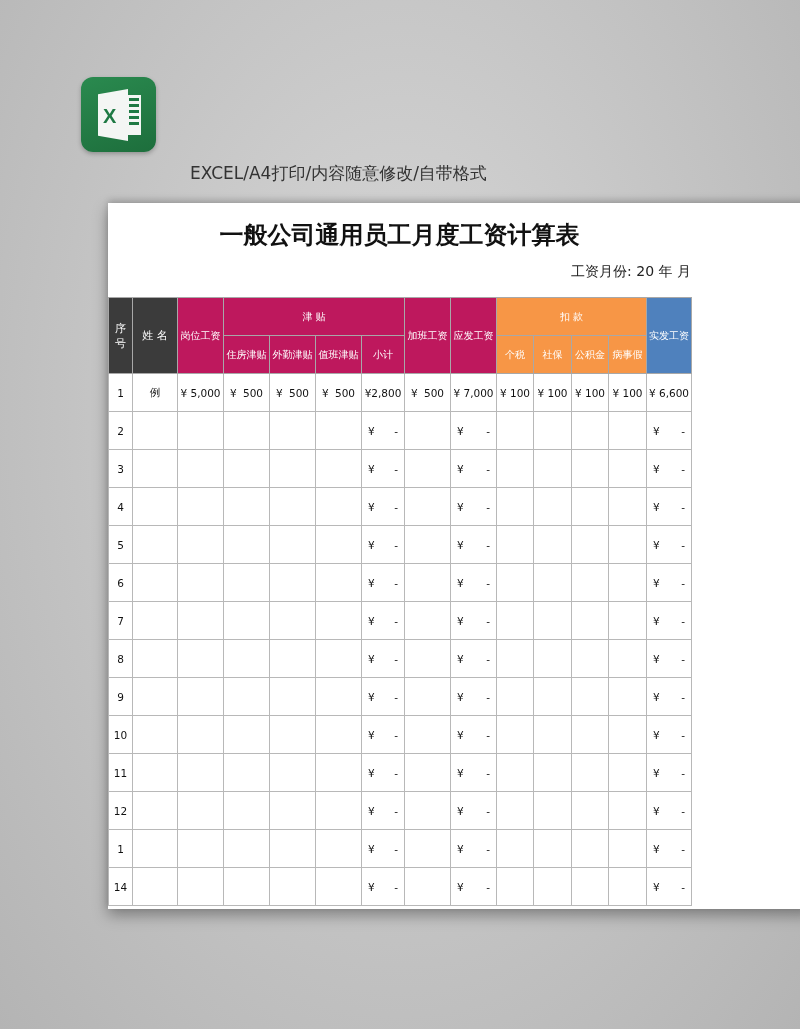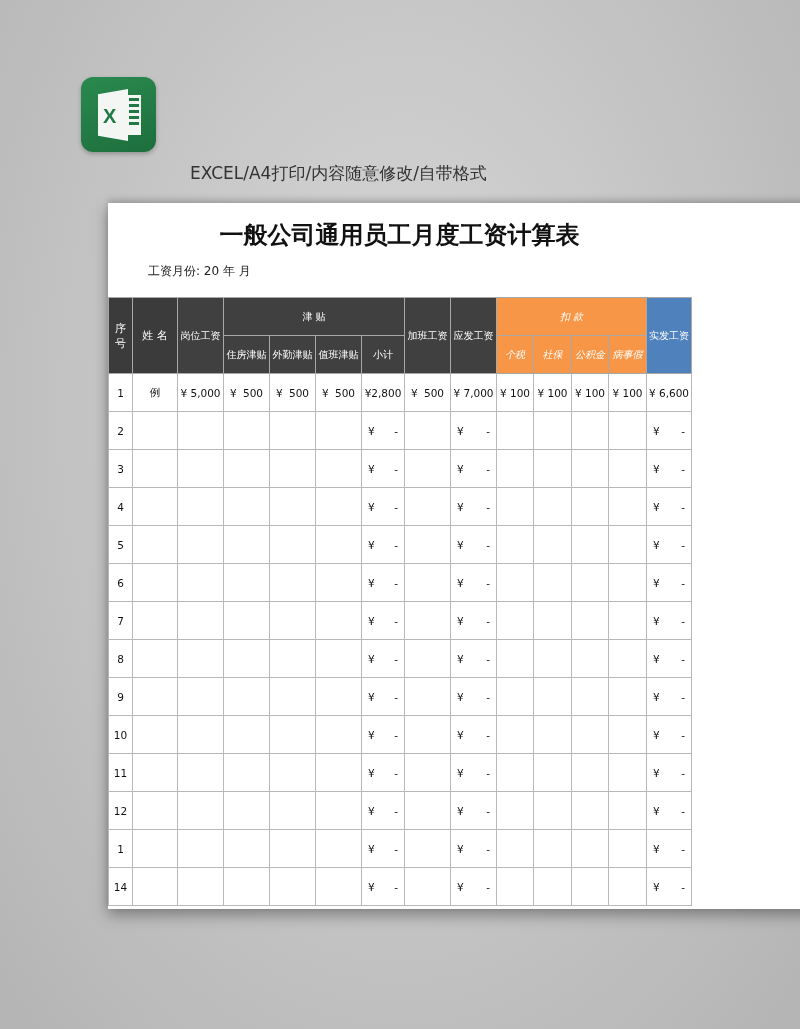--- a/index.html
+++ b/index.html
@@ -14,27 +14,27 @@
   .app-icon .x{position:absolute;left:22px;top:28px;font:bold 20px "Liberation Sans",sans-serif;color:#1f7a44;}
   .app-icon .grid{position:absolute;left:46px;top:18px;width:14px;height:40px;background:#f4f6f4;}
   .app-icon .grid i{display:block;height:3px;margin:3px 2px;background:#1f7a44;}
   .banner-title{position:absolute;left:190px;top:78px;font-size:37px;font-weight:bold;color:#1f7048;letter-spacing:1px;
     font-family:"DejaVu Sans",sans-serif;}
   .banner-sub{position:absolute;left:190px;top:128px;font-size:17px;color:#333;font-family:"DejaVu Sans",sans-serif;margin-top:34px;}
 
   .sheet{position:absolute;left:108px;top:203px;width:705px;height:706px;background:#fff;
     box-shadow:0 6px 14px rgba(0,0,0,.35),0 -3px 6px rgba(0,0,0,.15);overflow:hidden;}
   .sheet-title{position:absolute;left:0;width:583px;top:16px;text-align:center;font-size:24px;font-weight:bold;color:#111;}
-  .sheet-month{position:absolute;left:0;width:583px;top:60px;text-align:left;font-size:12px;color:#222;margin-left:40px;}
+  .sheet-month{position:absolute;left:0;width:583px;top:60px;text-align:right;font-size:14px;color:#222;}
   table{position:absolute;left:0;top:94px;border-collapse:collapse;table-layout:fixed;width:583px;}
   td,th{border:1px solid #b8b8b8;padding:0;text-align:center;font-size:10px;font-weight:normal;overflow:hidden;white-space:nowrap;}
   th{color:#fff;border-color:#a8a8a8;}
   th.dark{background:#3b3b3b;font-size:11px;}
-  th.green{background:#404040;}
-  th.orange{background:#f79646;font-style:italic;}
+  th.green{background:#be185d;}
+  th.orange{background:#f79646;}
   th.blue{background:#4f81bd;}
   tr.h1 th{height:37px;}
   tr.h2 th{height:37px;}
   tbody td{height:37px;color:#111;font-size:10.5px;}
   td .cur{display:flex;justify-content:space-between;padding:0 6px 0 6px;}
 </style>
 </head>
 <body>
 
 <div class="banner">

